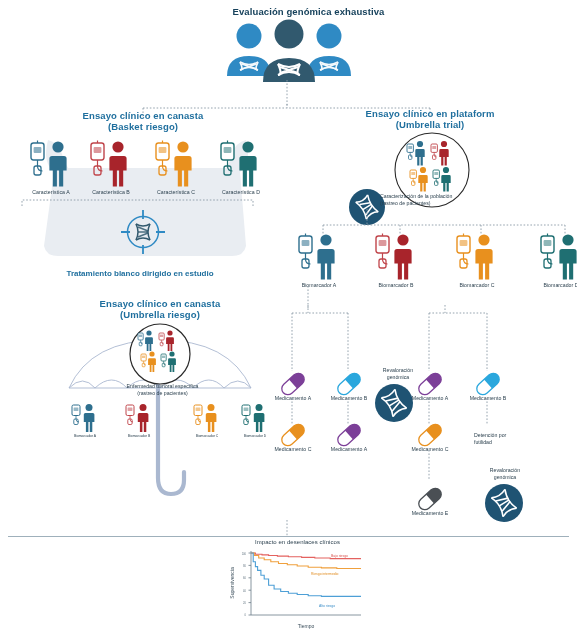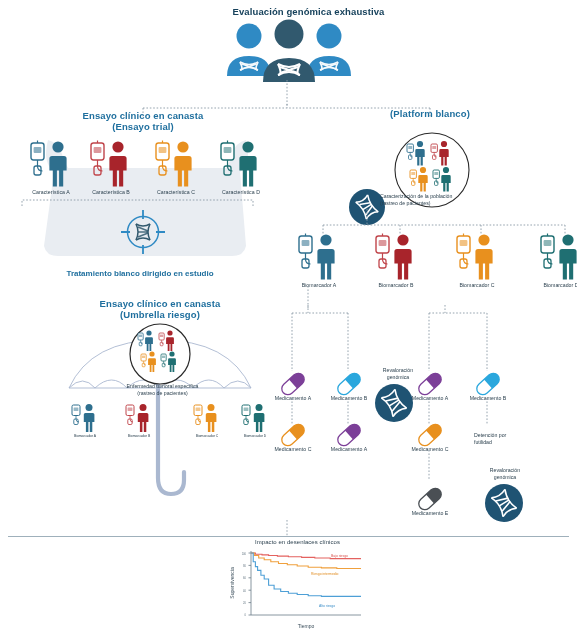--- a/index.html
+++ b/index.html
@@ -80,21 +80,21 @@
 <svg class="abs" style="left:283px;top:80px;" width="8" height="26">
   <path class="dash-v" d="M4 0 L4 26"></path>
 </svg>
 
 <svg class="abs" style="left:130px;top:104px;" width="320" height="14">
   <path class="dash" d="M157 0 L157 4 M13 4 L300 4 M13 4 L13 14 M300 4 L300 14"></path>
 </svg>
 
 <div class="abs ttl" style="left:28px;top:110px;width:230px;">
   <div>Ensayo clínico en canasta</div>
-  <div>(Ensayo trial)</div>
+  <div>(Basket riesgo)</div>
 </div>
 
 <svg class="abs" style="left:30px;top:128px;" width="230" height="130">
   <path d="M18 12 q-6 22 6 32 L14 118 q2 10 14 10 L202 128 q12 0 14-10 L210 44 q12-10 6-32
            q-10 2 -14 14 q-2 8 -6 14 L38 40 q-4-6 -6-14 q-4-12 -14-14 z" fill="#e9edf2"></path>
 </svg>
 
 <div class="abs" style="left:24px;top:140px;width:250px;">
 
   <div class="abs" style="left:4px;top:0;">
@@ -180,21 +180,22 @@
       <path d="M19 18 q4 8 0 16"></path>
         <path d="M33 18 q-4 8 0 16"></path>
       <path d="M21 21 l10 4 M21 31 l10 -4 M21 26 l10 0" opacity=".85"></path>
     </g>
   </svg>
 </div>
 
 <div class="abs big-lbl" style="left:20px;top:269px;width:240px;">Tratamiento blanco dirigido en estudio</div>
 
 <div class="abs ttl" style="left:320px;top:108px;width:220px;">
-  <div>(Platform blanco)</div>
+  <div>Ensayo clínico en plataform</div>
+  <div>(Umbrella trial)</div>
 </div>
 
 <div class="abs" style="left:393px;top:131px;">
   <svg width="78" height="78" viewBox="0 0 78 78">
     <circle cx="39" cy="39" r="37" fill="#ffffff" stroke="#2a2a2a" stroke-width="1.1"></circle>
 
     <g>
       <rect x="14" y="13" width="6.4" height="8.4" rx="1.2" fill="#ffffff" stroke="#2e6f8e" stroke-width=".9"></rect>
       <rect x="15.3" y="15" width="3.8" height="3" fill="#2e6f8e" opacity=".5"></rect>
       <path d="M17.2 21.4 L17.2 24 q0 2 2 2" stroke="#2e6f8e" stroke-width=".7" fill="none"></path>

